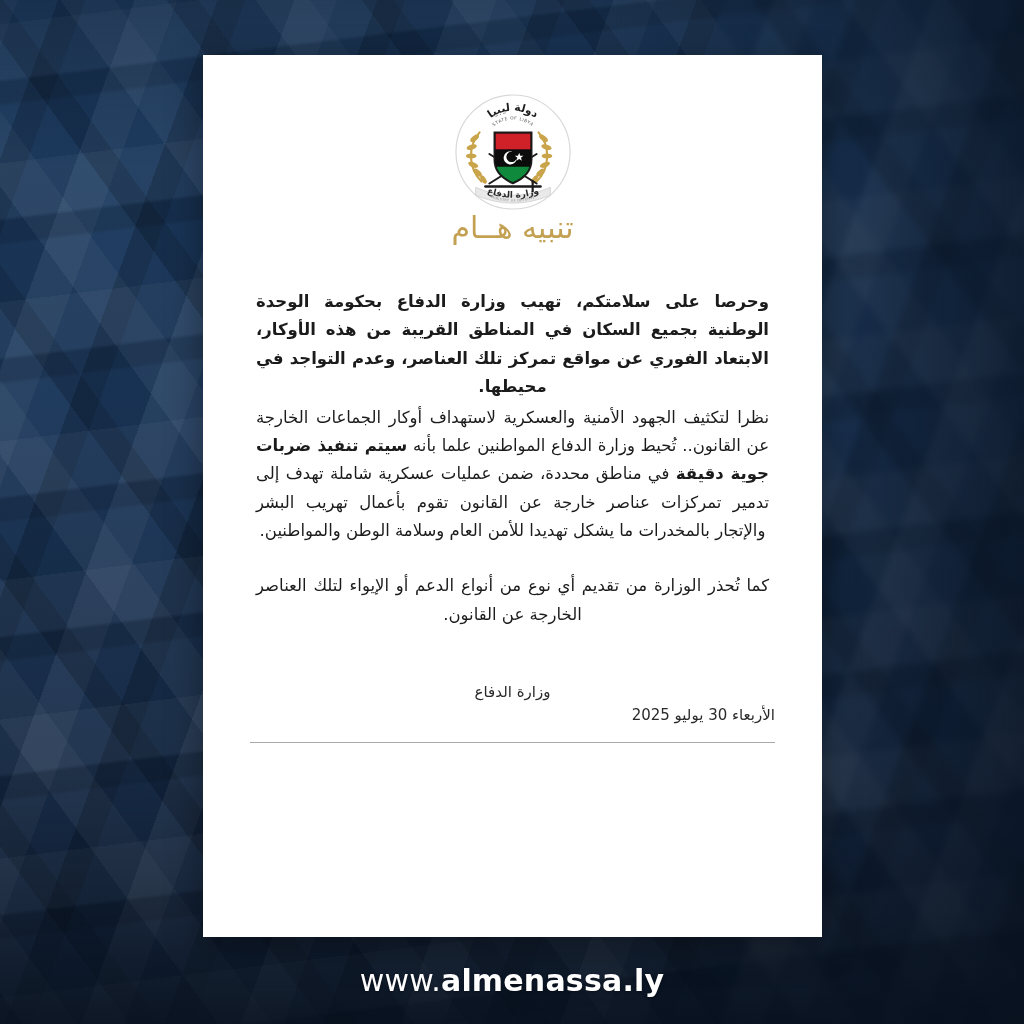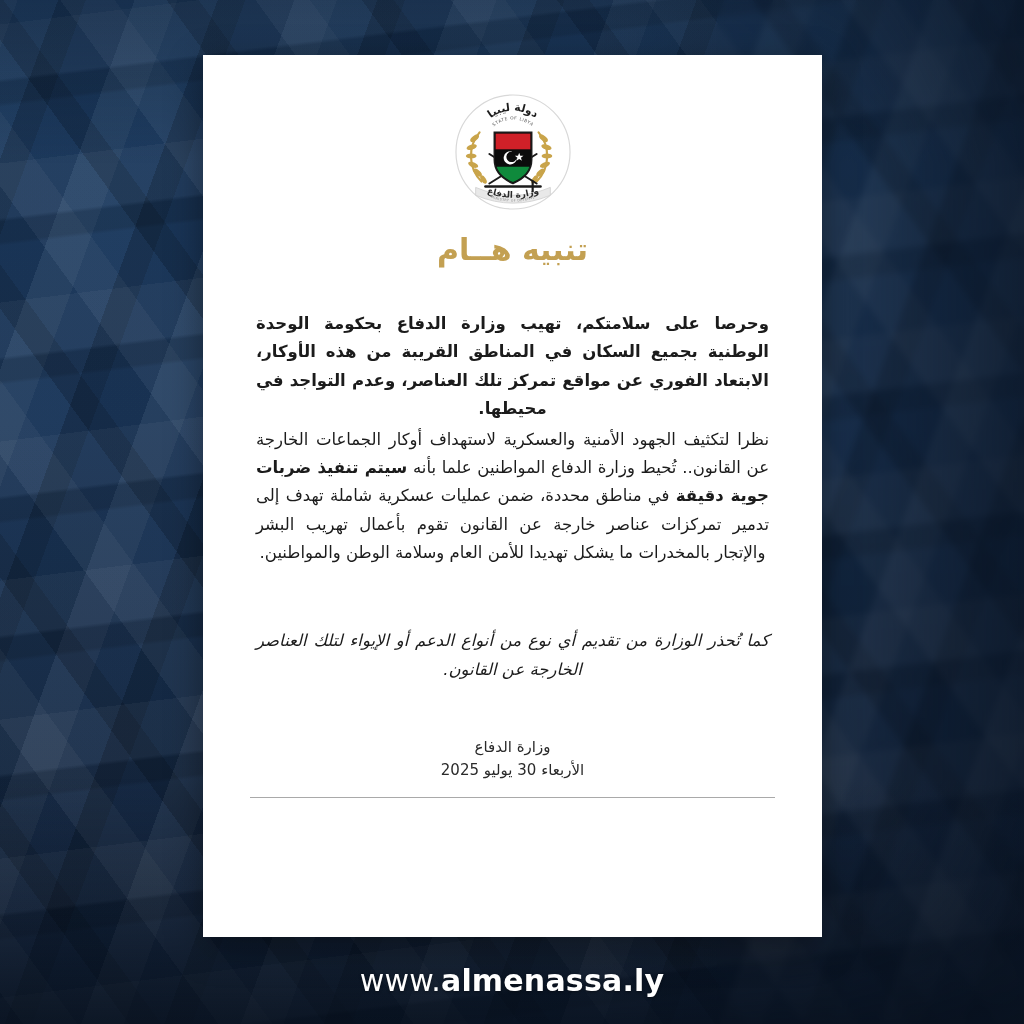--- a/index.html
+++ b/index.html
@@ -104,23 +104,22 @@
     text-align:center;
     direction:rtl;
   }
 
   
   .emblem-wrap { display:flex; justify-content:center; margin-top:4px; }
   .emblem { width:118px; height:118px; display:block; }
 
   
   .doc-title {
-    margin-top:22px;
     font-size:30px;
-    font-weight:bold;
+    font-weight:normal;
     letter-spacing:1px;
     color:#c3a052;
     line-height:1.1;
   }
 
   
   .body-block { margin-top:30px; }
 
   .para {
     font-size:16.5px;
@@ -128,40 +127,40 @@
     color:#1b1b1b;
     text-align:justify;
     text-align-last:center;
     direction:rtl;
     padding:0 6px;
   }
   .para b, .para .strong { font-weight:bold; }
 
   .para.p1 { margin-top:2px; }
   .para.p2 { margin-top:44px; font-weight:bold; letter-spacing:-.1px; }
-  .para.p3 { margin-top:60px;font-style:italic; }
+  .para.p3 { margin-top:27px; }
 
   .closing {
     margin-top:42px;
     font-size:17.5px;
     font-weight:bold;
     color:#111;
     text-align:center;
     line-height:1.6;
   }
 
   
   .signature {
     margin-top:52px;
     font-size:15px;
     line-height:1.55;
     color:#2a2a2a;
     text-align:center;
   }
-  .signature .date { direction:rtl; unicode-bidi:plaintext; }
+  .signature .date { direction:rtl; unicode-bidi:plaintext;text-align:right; }
 
   .rule {
     margin:14px auto 0 auto;
     width:100%;
     height:1px;
     background:#a9a9a9;
   }
 
   
   #footer {

